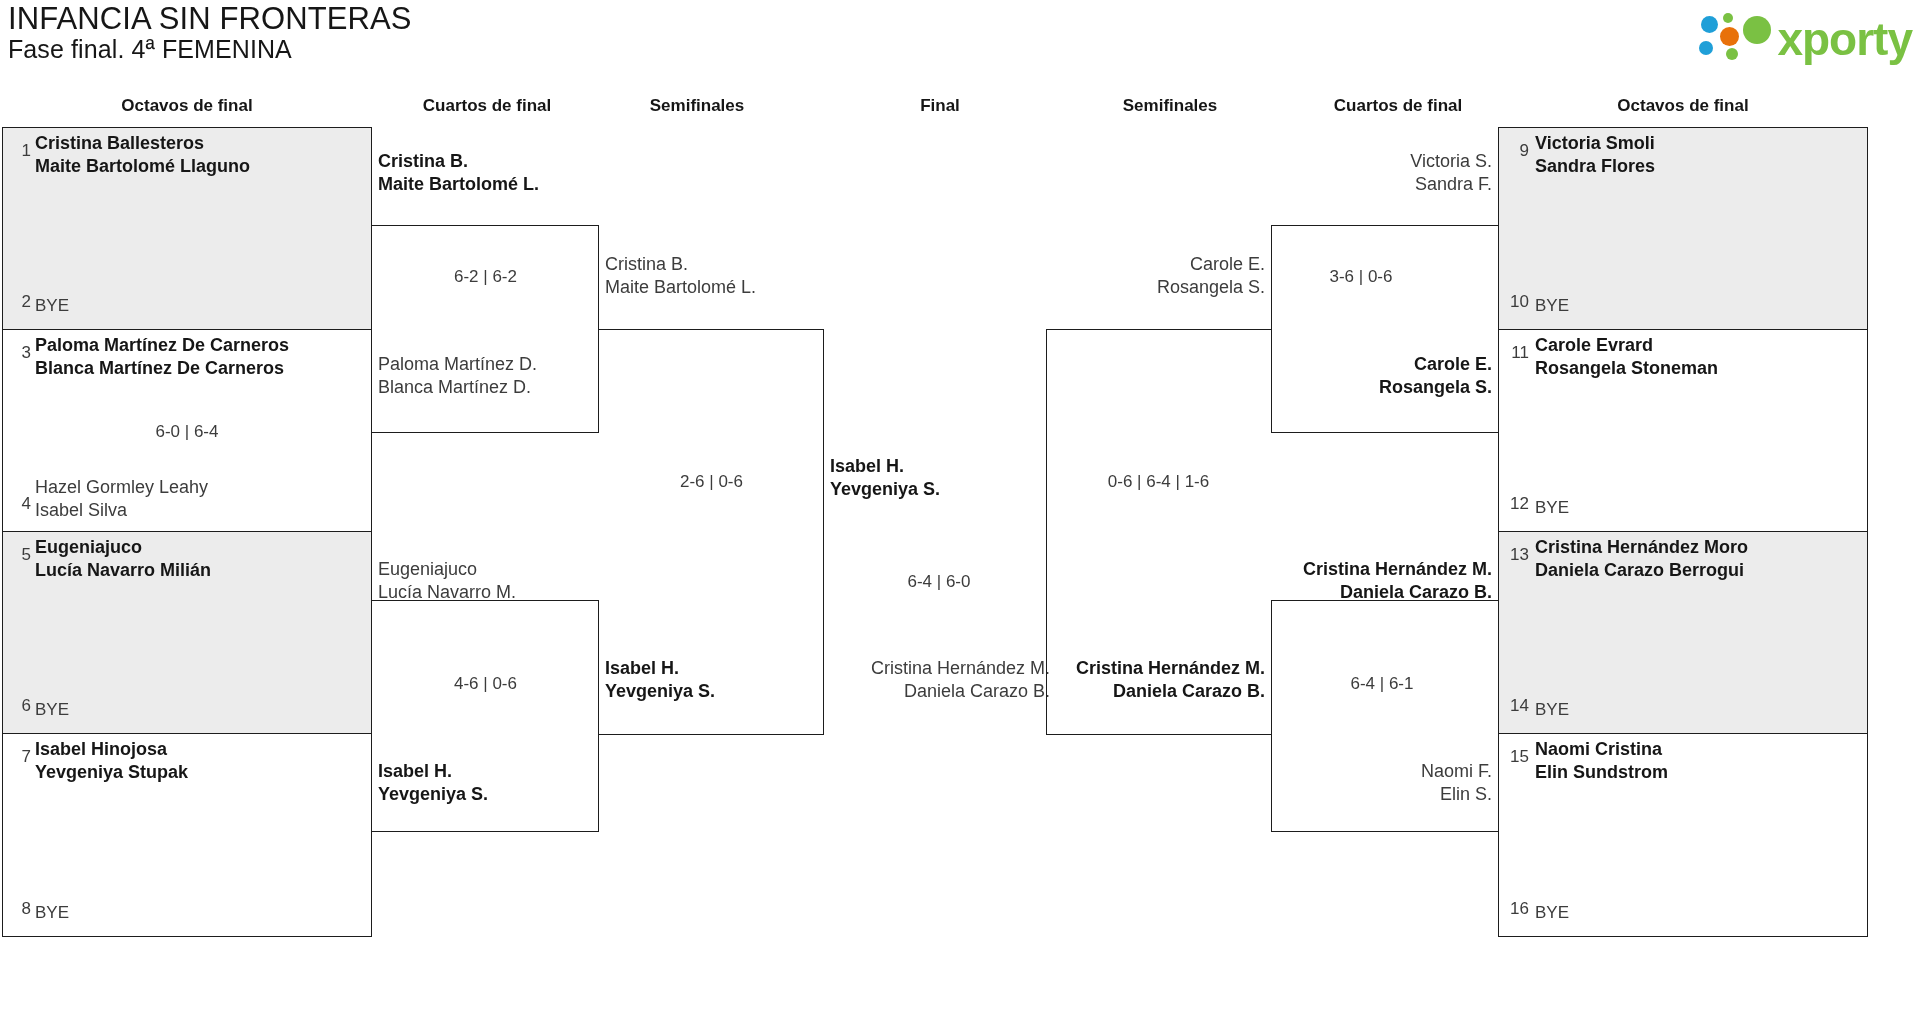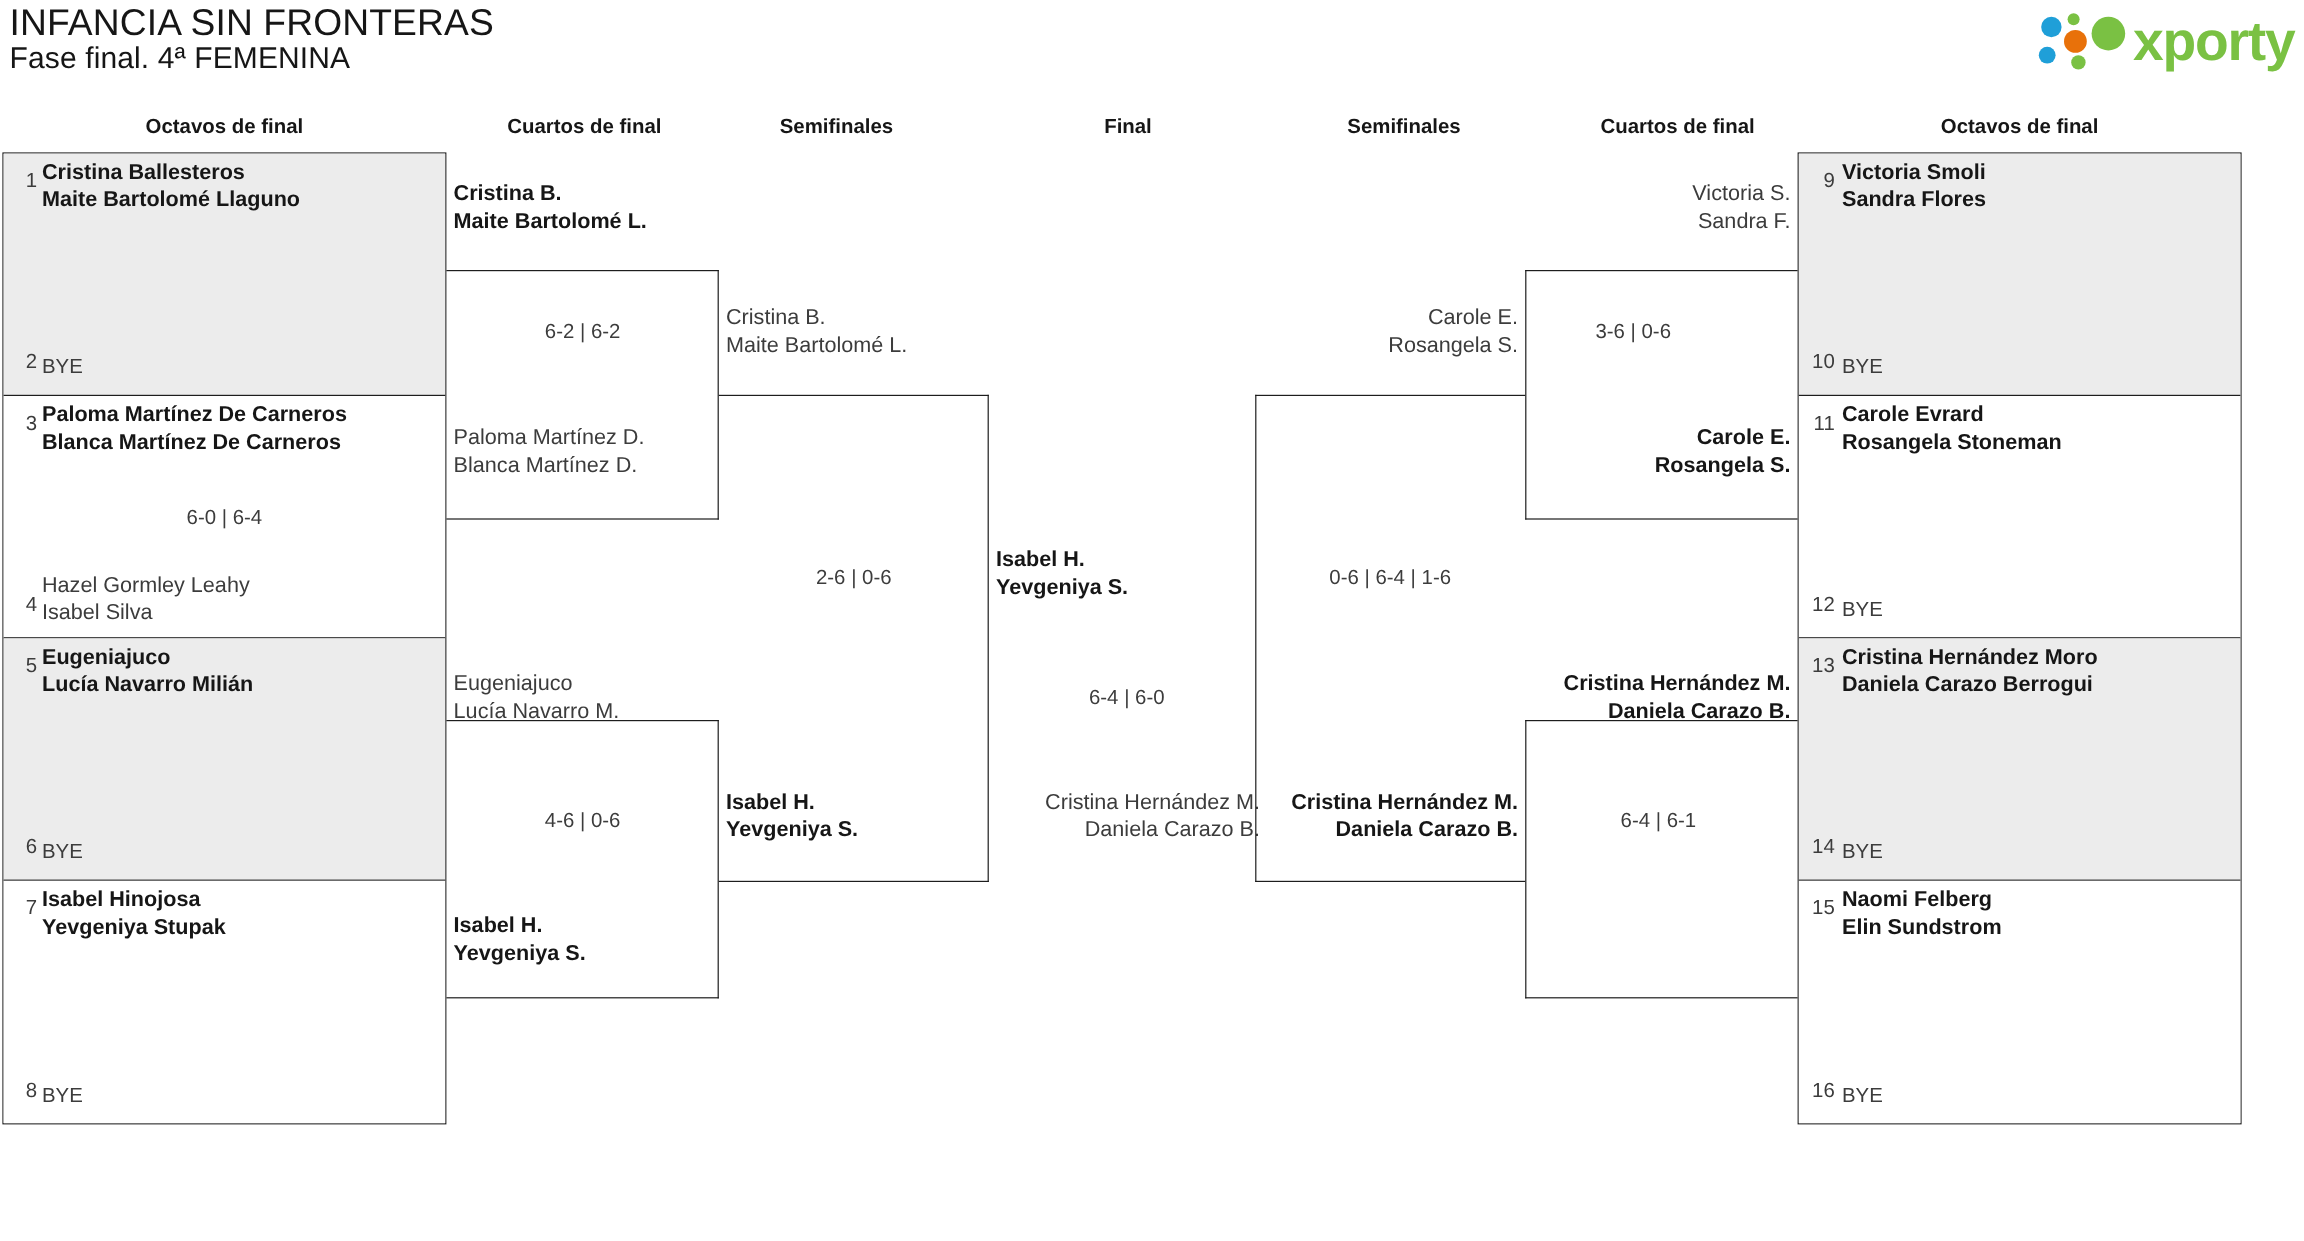--- a/index.html
+++ b/index.html
@@ -10,21 +10,21 @@
     color: #161616;
     overflow: hidden;
   }
   #root { position: relative; width: 1920px; height: 1034px; }
 
   
   .hdr { position: absolute; left: 8px; top: 4px; }
   .hdr-l1 { font-size: 31px; line-height: 30px; font-weight: 400; letter-spacing: .1px; color: #161616; }
   .hdr-l2 { font-size: 25px; line-height: 30px; font-weight: 400; letter-spacing: .1px; color: #161616; }
 
-  .logo { position: absolute; right: 8px; top: 6px; height: 56px; display: flex; align-items: center; }
+  .logo { position: absolute; right: 8px; top: 6px; height: 56px; display: flex; align-items: flex-end; }
   .logo-dots { position: relative; width: 76px; height: 52px; }
   .logo-dots i { position: absolute; border-radius: 50%; display: block; }
   .d1 { width: 17px; height: 17px; background: #1f9fd8; left: 2px;  top: 6px; }
   .d2 { width: 14px; height: 14px; background: #1f9fd8; left: 0px;  top: 31px; }
   .d3 { width: 19px; height: 19px; background: #e8710a; left: 21px; top: 17px; }
   .d4 { width: 10px; height: 10px; background: #7ac143; left: 24px; top: 3px; }
   .d5 { width: 12px; height: 12px; background: #7ac143; left: 27px; top: 38px; }
   .d6 { width: 28px; height: 28px; background: #7ac143; left: 44px; top: 6px; }
   .logo-word { font-size: 46px; line-height: 46px; font-weight: 700; color: #7ac143; letter-spacing: -1px; margin-left: 2px; }
 
@@ -240,20 +240,24 @@
   <div class="lbl win ra" style="left:1236px; top:353px; width:256px;">
     <div>Carole E.</div>
     <div>Rosangela S.</div>
   </div>
   <div class="score" style="left:1271px; top:267px; width:180px;">3-6 | 0-6</div>
 
   <div class="lbl win ra" style="left:1236px; top:558px; width:256px;">
     <div>Cristina Hernández M.</div>
     <div>Daniela Carazo B.</div>
   </div>
+  <div class="lbl lose ra" style="left:1236px; top:760px; width:256px;">
+    <div>Naomi F.</div>
+    <div>Elin S.</div>
+  </div>
   <div class="score" style="left:1271px; top:674px; width:222px;">6-4 | 6-1</div>
 
   <div class="seedcol right">
 
     <div class="seedbox shaded">
       <span class="sd-num top">9</span>
       <div class="sd-names win">
         <div>Victoria Smoli</div>
         <div>Sandra Flores</div>
       </div>
@@ -277,21 +281,21 @@
         <div>Cristina Hernández Moro</div>
         <div>Daniela Carazo Berrogui</div>
       </div>
       <span class="sd-num bot">14</span>
       <span class="sd-bye">BYE</span>
     </div>
 
     <div class="seedbox">
       <span class="sd-num top">15</span>
       <div class="sd-names win">
-        <div>Naomi Felberg</div>
+        <div>Naomi Cristina</div>
         <div>Elin Sundstrom</div>
       </div>
       <span class="sd-num bot">16</span>
       <span class="sd-bye">BYE</span>
     </div>
   </div>
 
 </div>
 
 </body></html>

